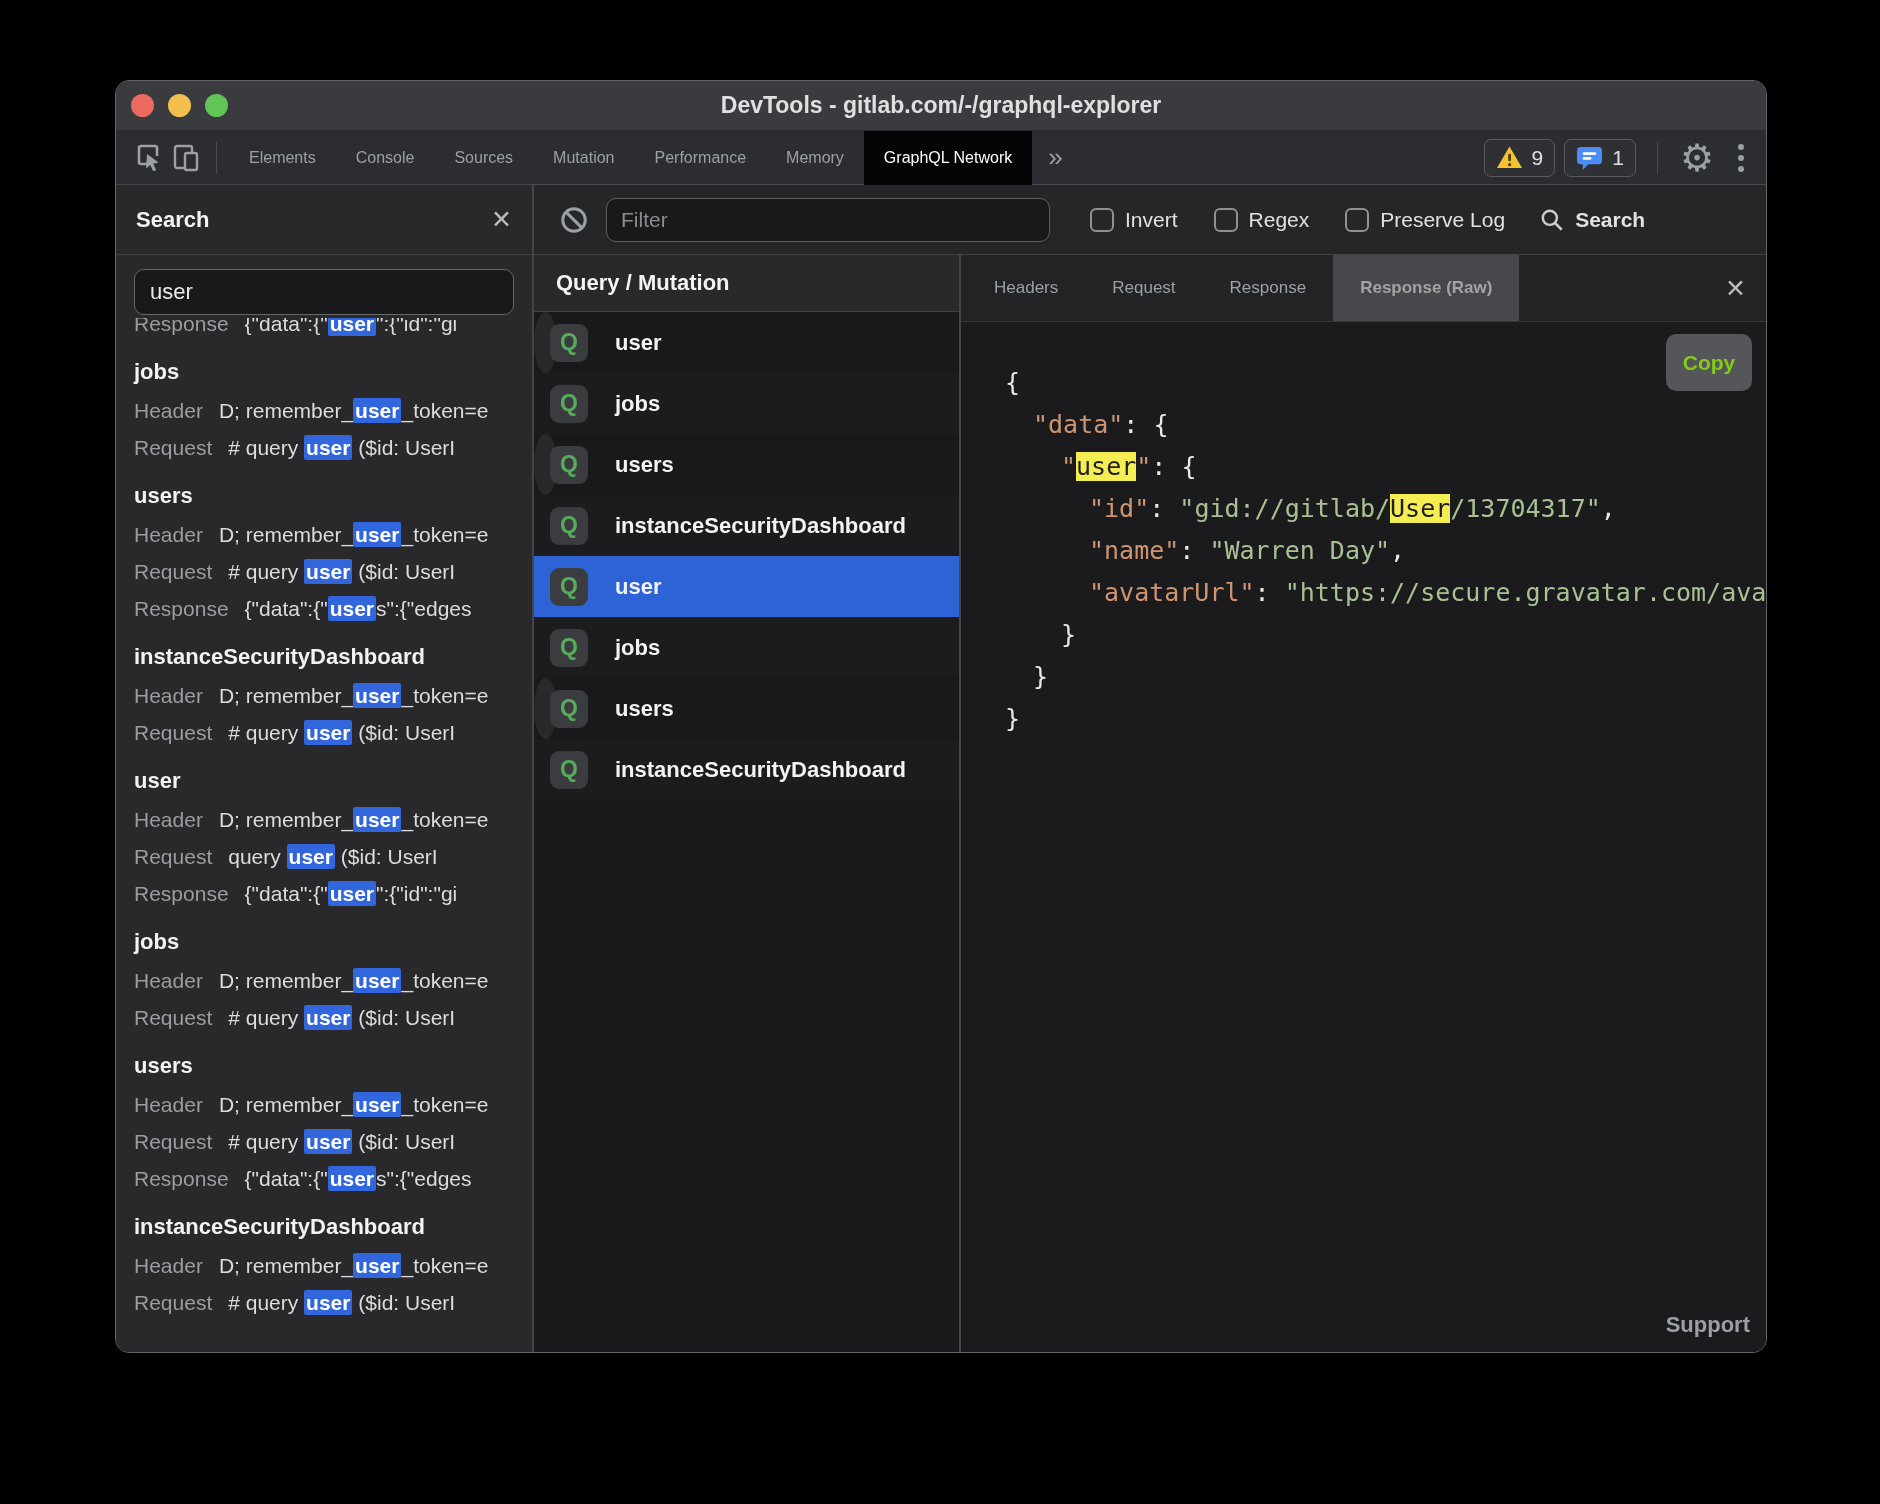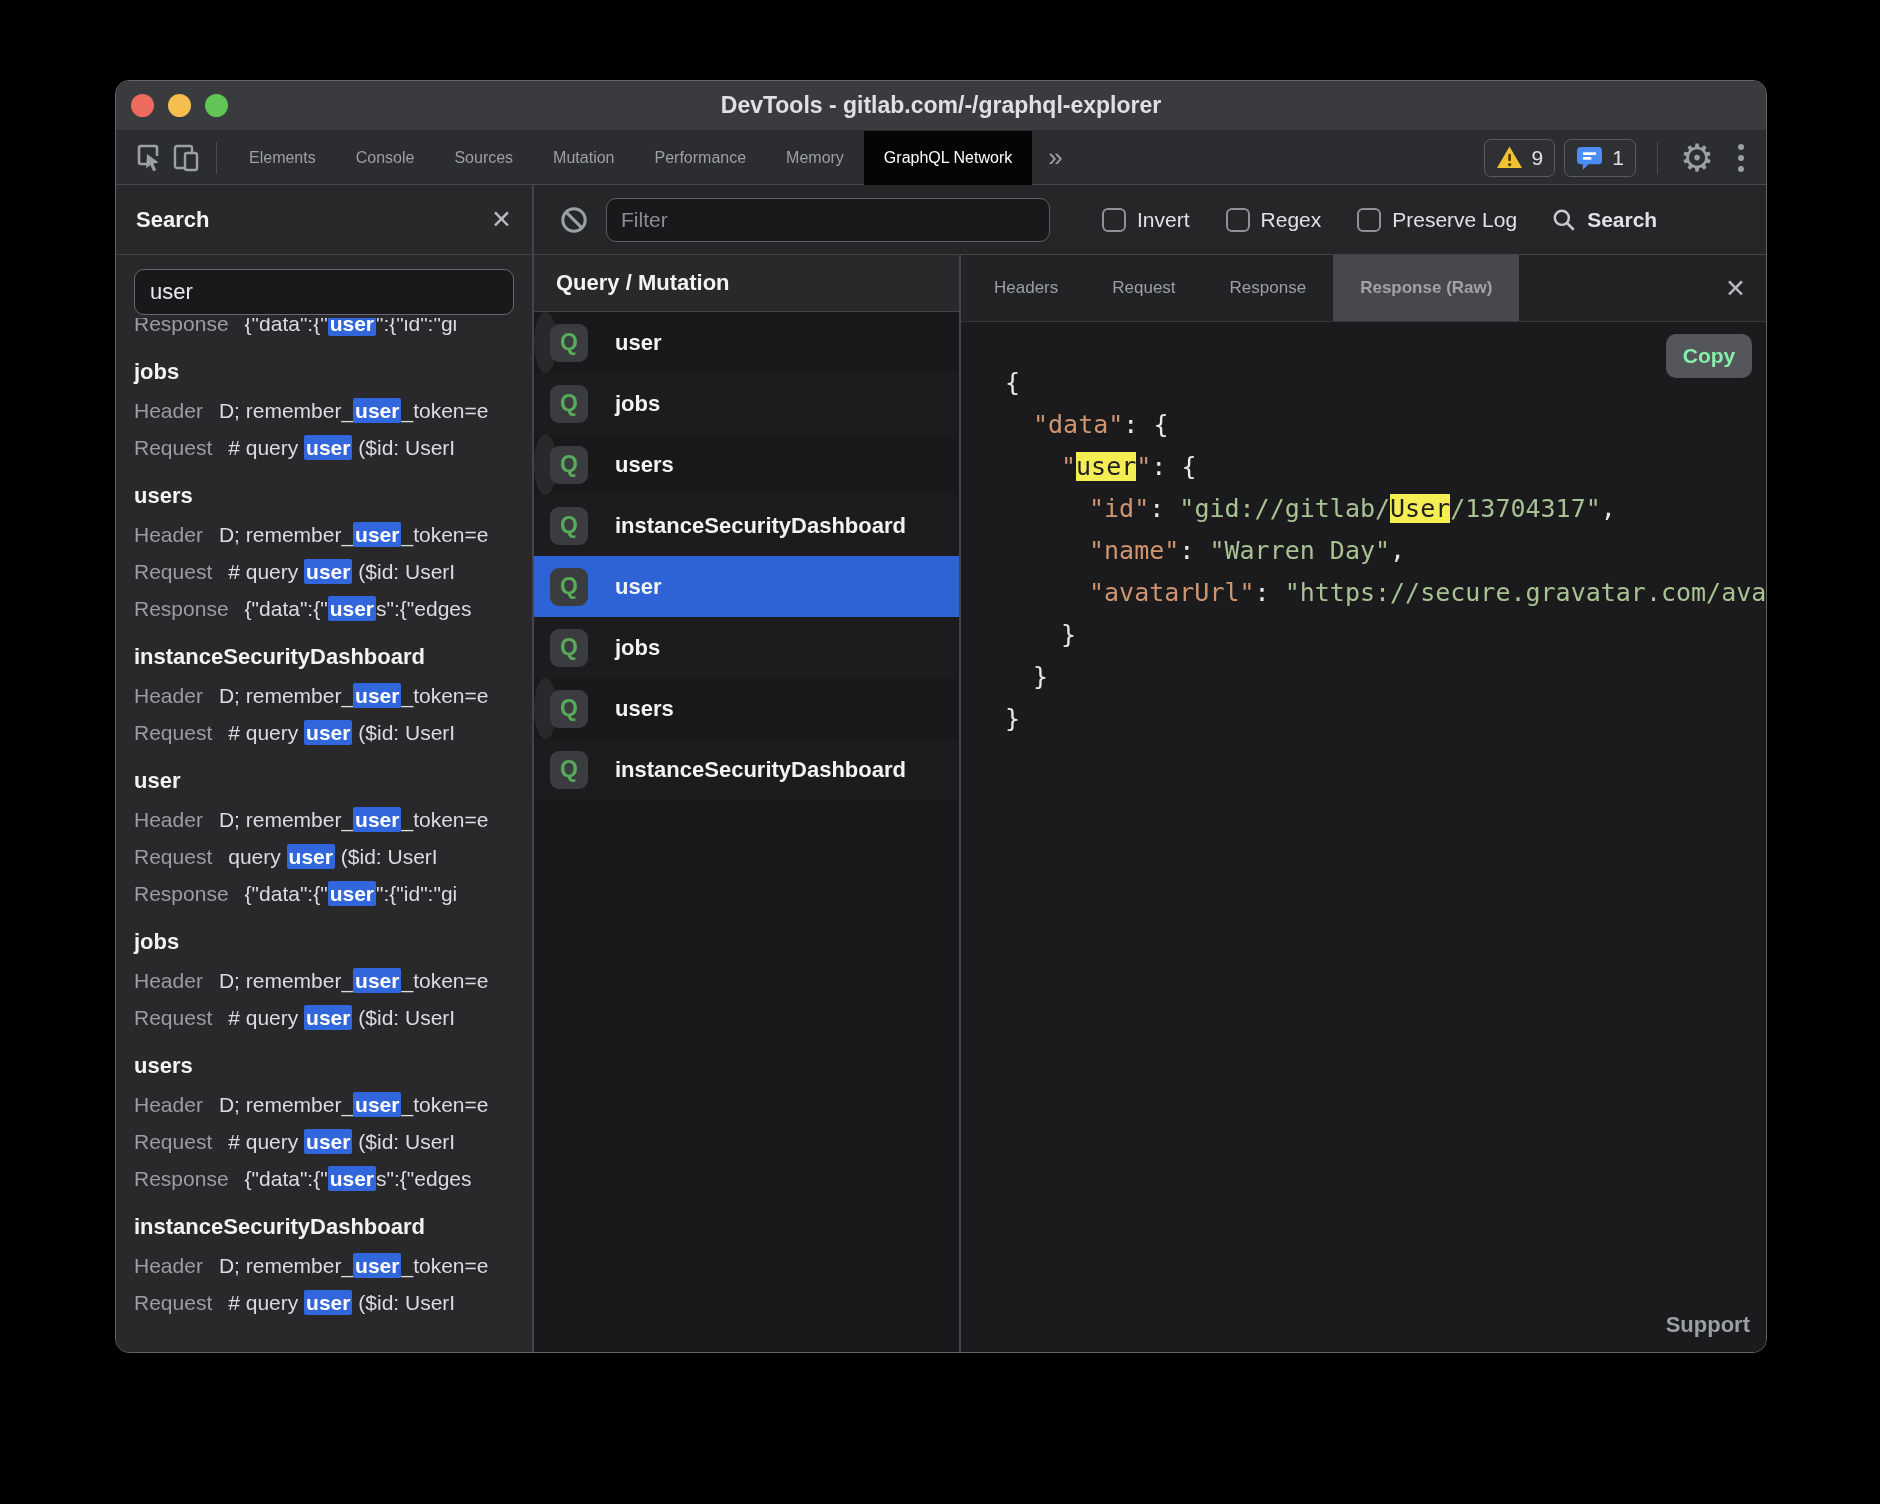--- a/index.html
+++ b/index.html
@@ -60,21 +60,21 @@
   .chip{background:var(--accent-blue,#3166dc);color:#fff;font-weight:bold;border-radius:2px;padding:1px 2px;}
 
   
   .main{flex:1;display:flex;flex-direction:column;min-width:0;min-height:0;}
   .toolbar{height:70px;flex:0 0 70px;background:#252628;border-bottom:1px solid #404244;
            display:flex;align-items:center;padding-left:22px;}
   .filter-input{width:444px;height:44px;margin-left:14px;border-radius:10px;border:1px solid #5e5f63;
                 background:#19191b;color:#e8eaed;font-size:21px;padding:0 14px;outline:none;
                 font-family:"Liberation Sans",sans-serif;}
   .filter-input::placeholder{color:#8a8d91;}
-  .cbs{display:flex;align-items:center;gap:36px;margin-left:52px;}
+  .cbs{display:flex;align-items:center;gap:36px;margin-left:40px;}
   .cb-group{display:inline-flex;align-items:center;gap:11px;cursor:default;}
   .cb-box{width:24px;height:24px;border:2px solid #8f9194;border-radius:6px;background:transparent;flex:0 0 24px;}
   .cb-label{font-size:21px;font-weight:500;color:#dfe1e5;}
   .search-group{display:inline-flex;align-items:center;gap:10px;margin-left:34px;}
   .search-group .cb-label{font-weight:600;}
 
   .split{flex:1;display:flex;min-height:0;}
 
   
   .query-pane{width:425px;flex:0 0 425px;background:#19191b;display:flex;flex-direction:column;min-height:0;}
@@ -90,22 +90,22 @@
   .q-label{margin-left:27px;font-size:22px;font-weight:bold;color:#f1f3f4;white-space:nowrap;}
 
   
   .detail-pane{flex:1;display:flex;flex-direction:column;min-width:0;min-height:0;}
   .dp-tabs{height:67px;flex:0 0 67px;background:#222325;display:flex;align-items:stretch;border-bottom:1px solid #353638;}
   .d-tabs-inner{display:flex;align-items:stretch;padding-left:6px;}
   .d-tab{display:flex;align-items:center;padding:0 27px;font-size:17px;color:#9aa0a6;cursor:default;}
   .d-tab.active{background:#47484b;color:#a3a3a3;font-weight:bold;}
   .dp-tabs .x{margin:auto 20px auto auto;}
   .dp-content{flex:1;position:relative;background:#1b1b1d;overflow:hidden;}
-  .copy-btn{position:absolute;top:12px;right:14px;width:86px;height:44px;border:none;border-radius:10px;
-            background:#55565a;color:#86efac;font-size:21px;font-weight:600;
+  .copy-btn{position:absolute;top:12px;right:14px;width:86px;height:57px;border:none;border-radius:10px;
+            background:#55565a;color:#84cc16;font-size:21px;font-weight:600;
             font-family:"Liberation Sans",sans-serif;}
   .json{padding:40px 0 0 44px;font-family:"DejaVu Sans Mono",monospace;font-size:25px;line-height:42px;}
   .j-line{white-space:nowrap;}
   .j-k{color:var(--json-key,#cf9570);}
   .j-s{color:var(--json-string,#a8c293);}
   .j-p{color:var(--json-punct,#e6e8ea);}
   .jhl{background:var(--highlight-yellow,#f5ee52);color:#1f1f1f !important;}
   .support{position:absolute;bottom:14px;right:16px;font-size:22px;font-weight:600;color:#9aa0a6;}
 
   svg{display:block;}

